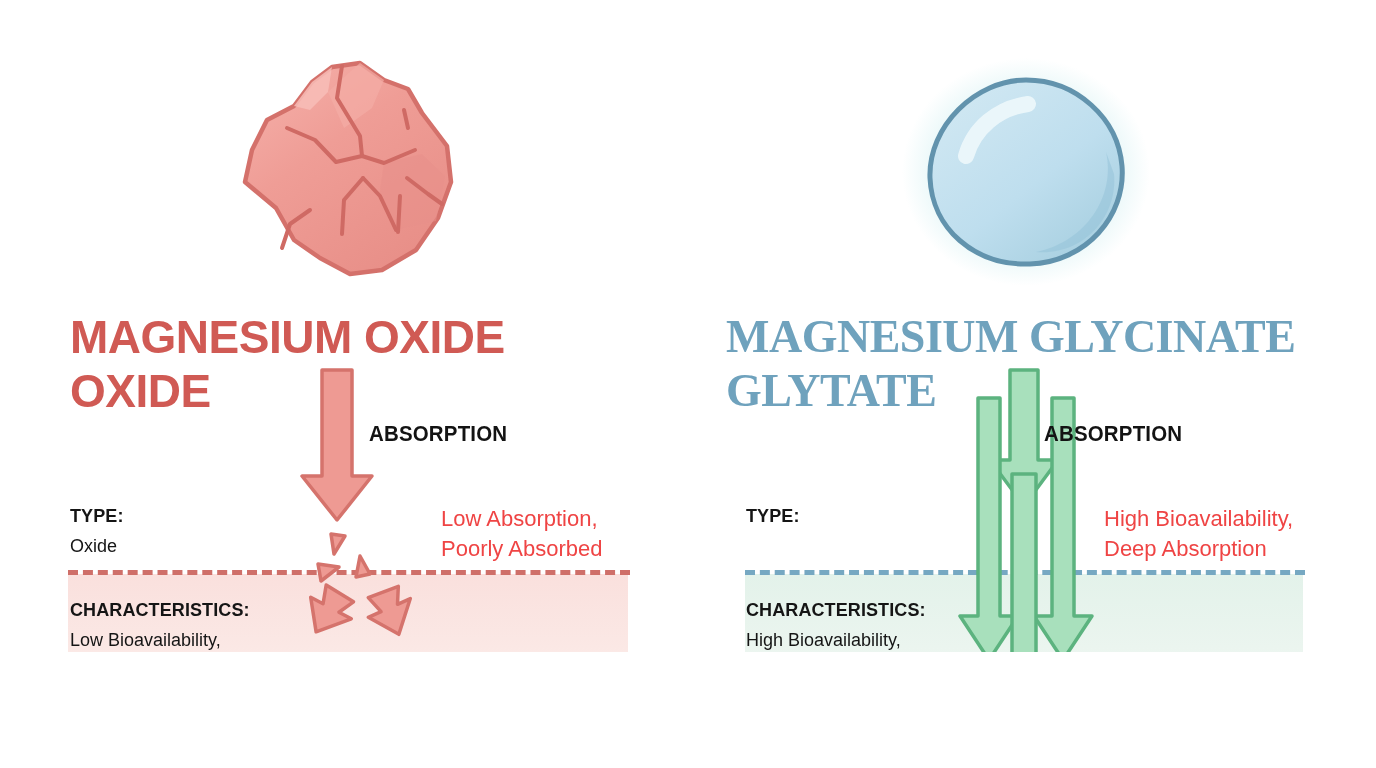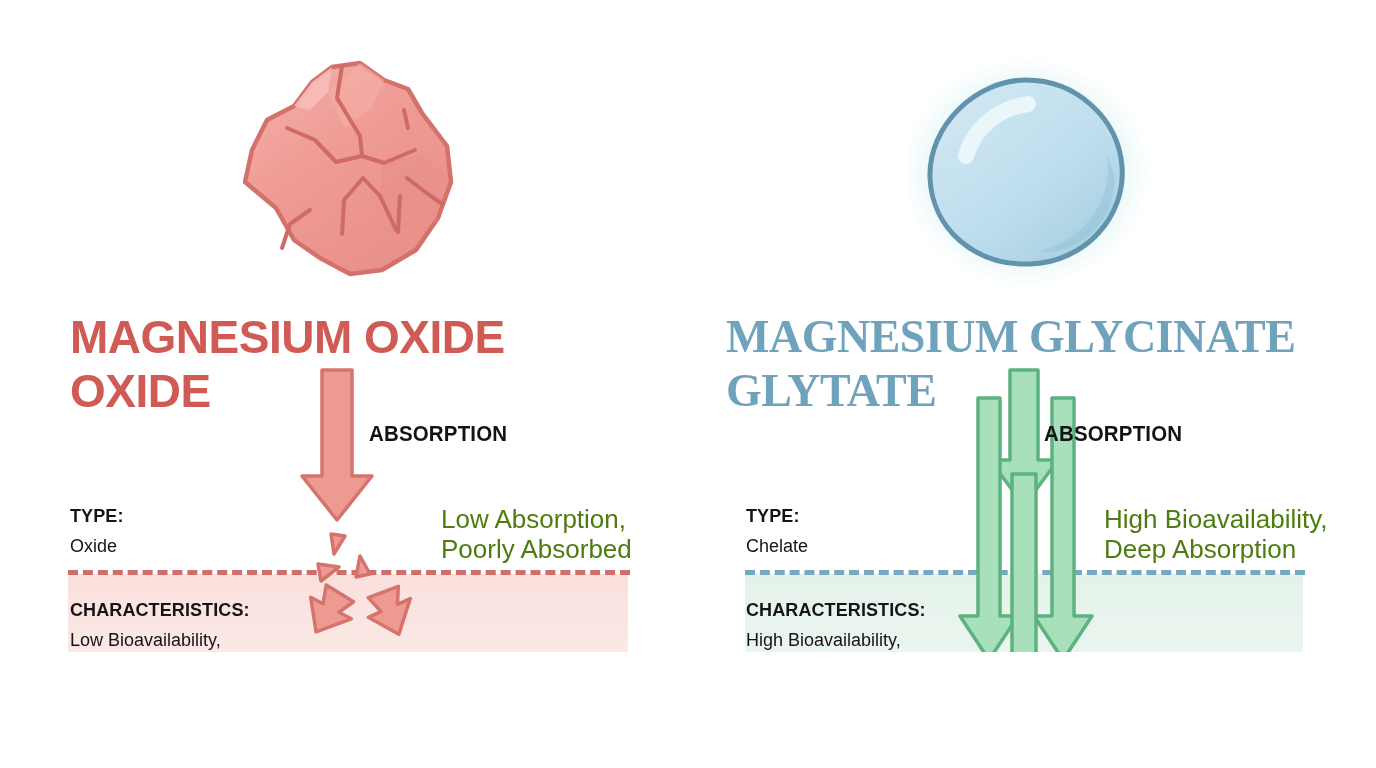--- a/index.html
+++ b/index.html
@@ -108,23 +108,23 @@
     white-space: pre-line;
   }
   .type-left   { left: 70px;  top: 501px; width: 250px; }
   .type-right  { left: 746px; top: 501px; width: 250px; }
   .char-left   { left: 70px;  top: 595px; width: 330px; }
   .char-right  { left: 746px; top: 595px; width: 330px; }
 
   
   .note {
     position: absolute;
-    font-size: 26px;
+    font-size: 22px;
     line-height: 30px;
-    color: #4d7c0f;
+    color: #ef4444;
     white-space: pre-line;
   }
   .note-left  { left: 441px;  top: 504px; width: 200px; }
   .note-right { left: 1104px; top: 504px; width: 230px; }
 </style>
 </head>
 <body>
 
 <div class="canvas">
 
@@ -215,21 +215,20 @@
   <div class="note note-left">Low Absorption,
 Poorly Absorbed</div>
 
   <h1 class="title title-right">MAGNESIUM GLYCINATE
 GLYTATE</h1>
 
   <div class="absorption-label absorption-right">ABSORPTION</div>
 
   <div class="info type-right">
     <div class="lead">TYPE:</div>
-    <div class="body">Chelate</div>
   </div>
 
   <div class="info char-right">
     <div class="lead">CHARACTERISTICS:</div>
     <div class="body">High Bioavailability,
 Gentle on Stomach,
 Relaxing</div>
   </div>
 
   <div class="note note-right">High Bioavailability,

